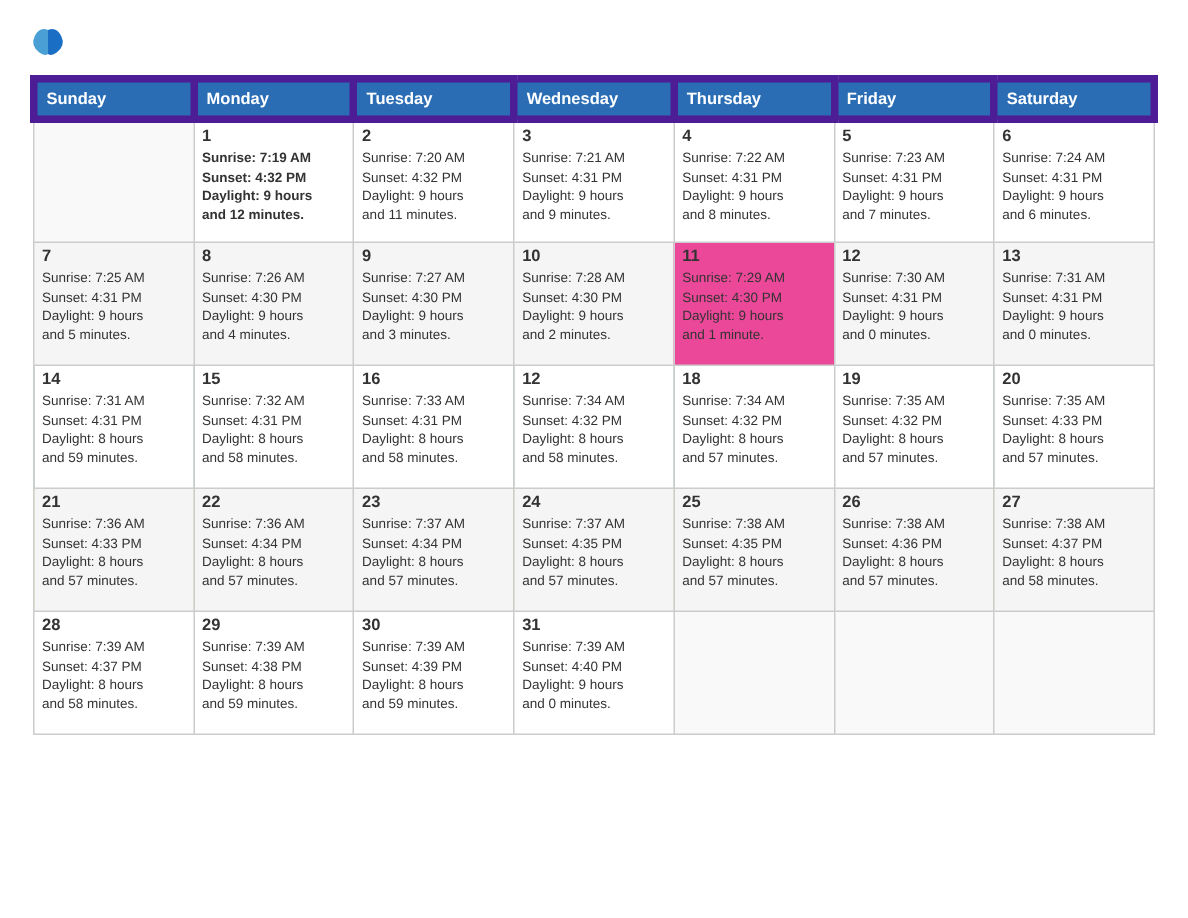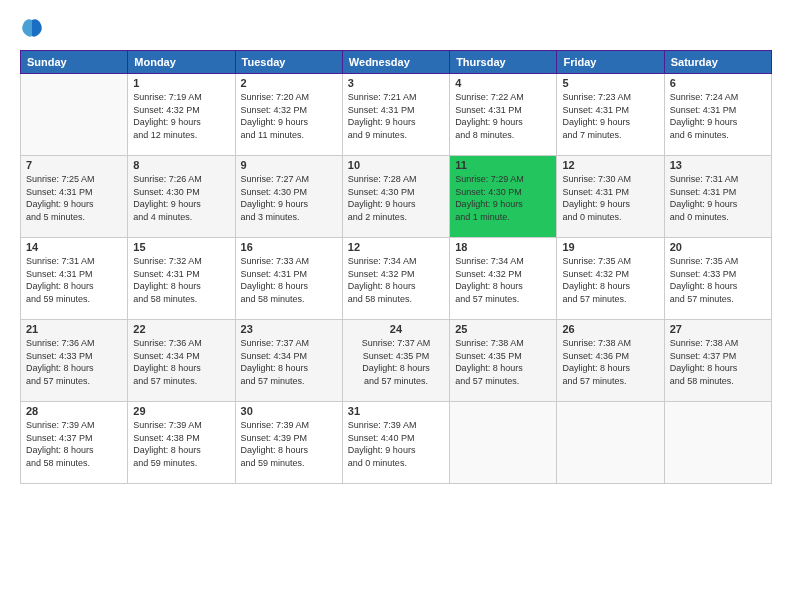--- a/index.html
+++ b/index.html
@@ -56,21 +56,21 @@
       border-collapse: collapse;
       font-size: 10px;
     }
     .calendar th {
       background: #2a6db5;
       color: #fff;
       text-align: left;
       padding: 5px 6px;
       font-size: 11px;
       font-weight: bold;
-      border: 1px solid #4c1d95;
+      border: 5px solid #4c1d95;
     }
     .calendar td {
       border: 1px solid #ccc;
       vertical-align: top;
       padding: 3px 5px;
       width: 106px;
       min-height: 80px;
       height: 82px;
     }
     .day-num {
@@ -128,21 +128,21 @@
           <th>Thursday</th>
           <th>Friday</th>
           <th>Saturday</th>
         </tr>
     </thead>
     <tbody id="calendar-body">
     <tr style="background: rgb(255, 255, 255);">
           <td class="empty-cell" style="background: rgb(249, 249, 249);"></td>
           <td>
             <div class="day-num">1</div>
-            <div class="day-info" style="white-space: pre-line;">Sunrise: 7:19 AM
+            <div class="day-info" style="white-space: pre-line; font-weight: bold;">Sunrise: 7:19 AM
 Sunset: 4:32 PM
 Daylight: 9 hours
 and 12 minutes.</div>
           </td>
           <td>
             <div class="day-num">2</div>
             <div class="day-info" style="white-space: pre-line;">Sunrise: 7:20 AM
 Sunset: 4:32 PM
 Daylight: 9 hours
 and 11 minutes.</div>
@@ -198,21 +198,21 @@
 Daylight: 9 hours
 and 3 minutes.</div>
           </td>
           <td style="background: rgb(245, 245, 245);">
             <div class="day-num">10</div>
             <div class="day-info" style="white-space: pre-line;">Sunrise: 7:28 AM
 Sunset: 4:30 PM
 Daylight: 9 hours
 and 2 minutes.</div>
           </td>
-          <td style="background: #22c55e;">
+          <td style="background: #ec4899;">
             <div class="day-num">11</div>
             <div class="day-info" style="white-space: pre-line;">Sunrise: 7:29 AM
 Sunset: 4:30 PM
 Daylight: 9 hours
 and 1 minute.</div>
           </td>
           <td style="background: rgb(245, 245, 245);">
             <div class="day-num">12</div>
             <div class="day-info" style="white-space: pre-line;">Sunrise: 7:30 AM
 Sunset: 4:31 PM
@@ -293,21 +293,21 @@
 Daylight: 8 hours
 and 57 minutes.</div>
           </td>
           <td style="background: rgb(245, 245, 245);">
             <div class="day-num">23</div>
             <div class="day-info" style="white-space: pre-line;">Sunrise: 7:37 AM
 Sunset: 4:34 PM
 Daylight: 8 hours
 and 57 minutes.</div>
           </td>
-          <td style="background: rgb(245, 245, 245); text-align: center;">
+          <td style="background: rgb(245, 245, 245);">
             <div class="day-num">24</div>
             <div class="day-info" style="white-space: pre-line;">Sunrise: 7:37 AM
 Sunset: 4:35 PM
 Daylight: 8 hours
 and 57 minutes.</div>
           </td>
           <td style="background: rgb(245, 245, 245);">
             <div class="day-num">25</div>
             <div class="day-info" style="white-space: pre-line;">Sunrise: 7:38 AM
 Sunset: 4:35 PM

